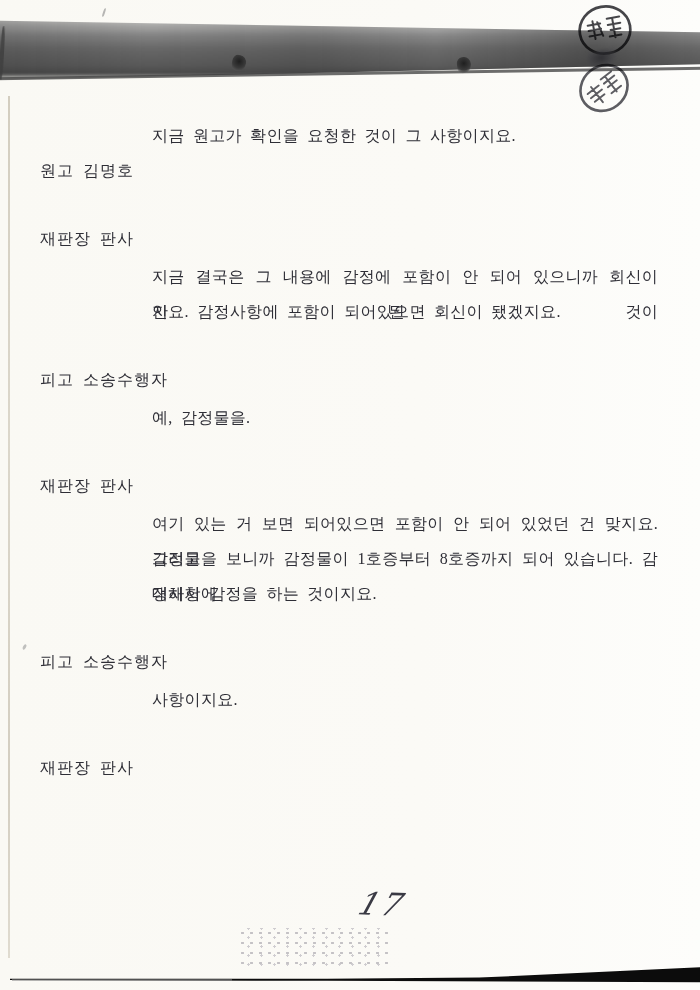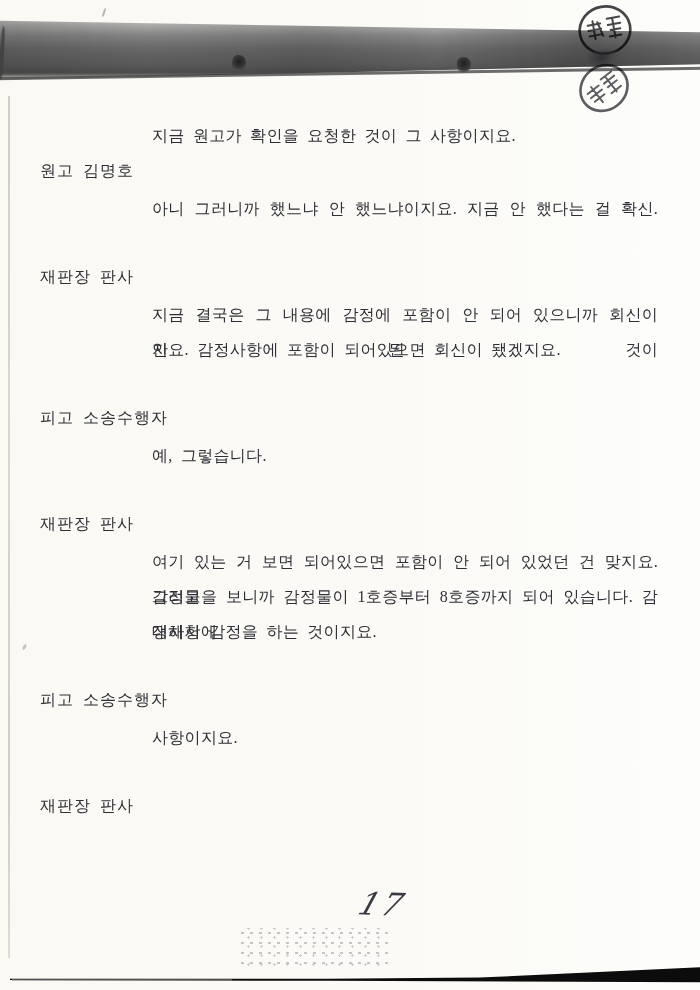--- a/index.html
+++ b/index.html
@@ -176,30 +176,29 @@
   <div class="left-edge-line"></div>
   <div class="speck-1"></div>
   <div class="speck-2"></div>
 
   <div id="transcript">
       <div class="block flush">
         <div class="line">지금 원고가 확인을 요청한 것이 그 사항이지요.</div>
       </div>
       <div class="block flush">
         <div class="speaker">원고 김명호</div>
-        <div class="line full">아니 그러니까 했느냐 안 했느냐이지요. 지금 안 했다는 걸 확신.</div>
       </div>
       <div class="block">
         <div class="speaker">재판장 판사</div>
         <div class="line full">지금 결국은 그 내용에 감정에 포함이 안 되어 있으니까 회신이 안 된 것이</div>
         <div class="line">지요. 감정사항에 포함이 되어있으면 회신이 됐겠지요.</div>
       </div>
       <div class="block">
         <div class="speaker">피고 소송수행자</div>
-        <div class="line">예, 그렇습니다.</div>
+        <div class="line">예, 감정물을.</div>
       </div>
       <div class="block">
         <div class="speaker">재판장 판사</div>
         <div class="line full">여기 있는 거 보면 되어있으면 포함이 안 되어 있었던 건 맞지요. 그리고</div>
         <div class="line full">감정물을 보니까 감정물이 1호증부터 8호증까지 되어 있습니다. 감정사항에</div>
         <div class="line">대해서 감정을 하는 것이지요.</div>
       </div>
       <div class="block">
         <div class="speaker">피고 소송수행자</div>
         <div class="line">사항이지요.</div>

